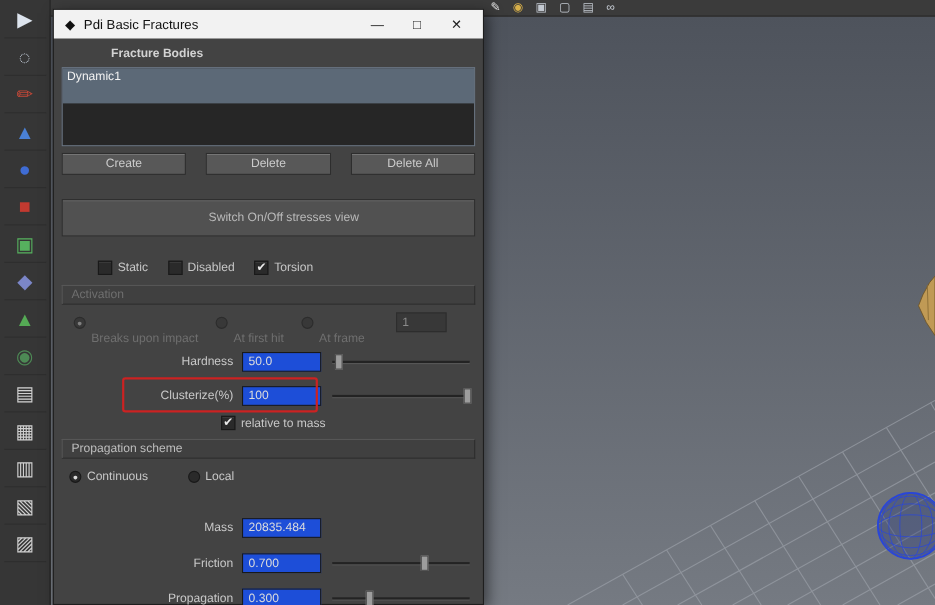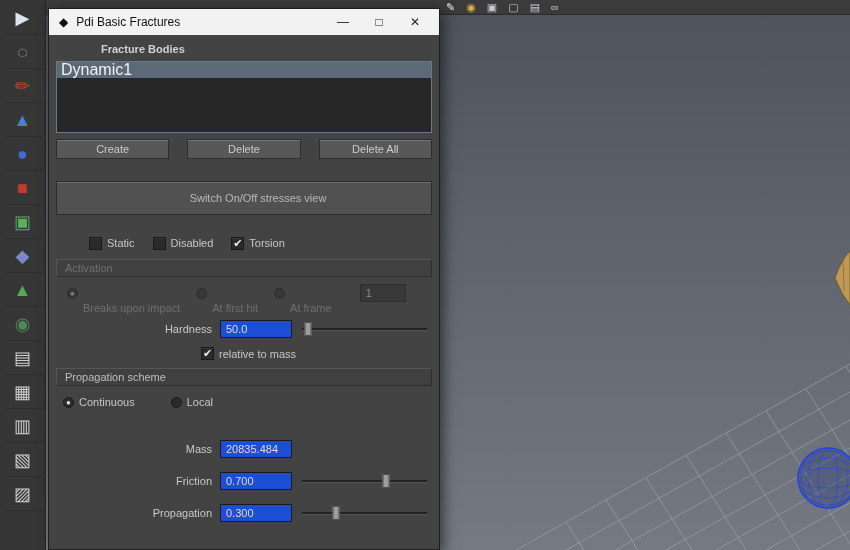--- a/index.html
+++ b/index.html
@@ -27,21 +27,21 @@
             background:#434343; border:1px solid #1e1e1e; box-shadow:4px 4px 12px rgba(0,0,0,.5); }
   .titlebar { height:26px; background:#f2f2f2; display:flex; align-items:center; padding:0 6px 0 10px; }
   .title-icon { font-size:12px; color:#111; margin-right:8px; }
   .title-text { font-size:12px; color:#111; flex:1; }
   .win-btn { width:36px; height:22px; line-height:22px; text-align:center; font-size:12px; color:#222; cursor:pointer; }
   .content { position:relative; height:516px; overflow:hidden; padding-top:4px; }
 
   .group-label { font-size:11px; font-weight:bold; color:#d2d2d2; margin:2px 0 0 52px; height:16px; line-height:16px; }
 
   .listbox { margin:4px 7px 0; height:72px; background:#262626; border:1px solid #6d7886; }
-  .list-item { height:16px; line-height:16px; font-size:16px; color:#f2f2f2; padding-left:4px; cursor:pointer; }
+  .list-item { height:32px; line-height:16px; font-size:11px; color:#f2f2f2; padding-left:4px; cursor:pointer; }
 
   .btn-row { display:flex; gap:18px; margin:6px 7px 0; }
   .btn { flex:1; height:20px; background:#585858; border:1px solid #2d2d2d; box-shadow:inset 0 1px 0 #757575;
          color:#cbcbcb; font-size:11px; display:flex; align-items:center; justify-content:center; cursor:pointer; }
 
   .stress-btn { margin:22px 7px 0; height:34px; background:#515151; border:1px solid #2d2d2d;
                 box-shadow:inset 0 1px 0 #6e6e6e; color:#b9b9b9; font-size:11px;
                 display:flex; align-items:center; justify-content:center; cursor:pointer;padding-left:28px; }
 
   .check-row { display:flex; gap:18px; margin:20px 0 0 40px; height:16px; align-items:center; }
@@ -261,20 +261,29 @@
 
     <div class="prow mt16">
       <span class="plabel">Hardness</span>
       <input class="field" value="50.0" style="">
       <div class="slider">
         <div class="track"></div>
         <div class="handle" style="left: 5%;"></div>
       </div>
     </div>
 
+    <div class="prow mt11">
+      <div class="annotation" style="border-color: rgb(204, 34, 34);"></div>
+      <span class="plabel">Clusterize(%)</span>
+      <input class="field" value="100" style="">
+      <div class="slider">
+        <div class="track"></div>
+        <div class="handle" style="left: 98%;"></div>
+      </div>
+    </div>
 
     <div class="rel-row">
       <label class="check">
         <span class="cbox">
             <span class="cmark">✔</span>
           </span>
         <span class="clbl">relative to mass</span>
       </label>
     </div>
 

